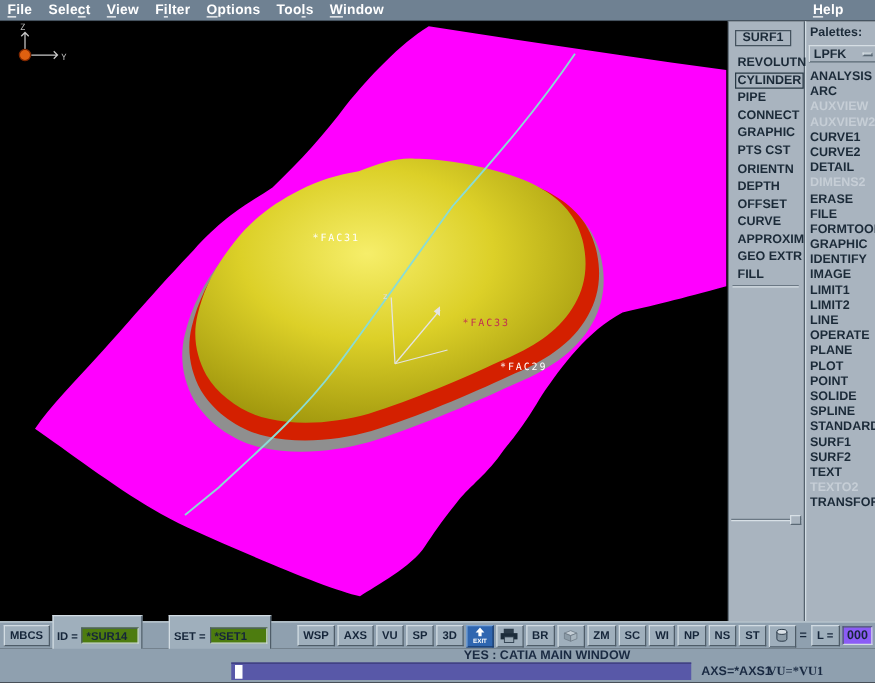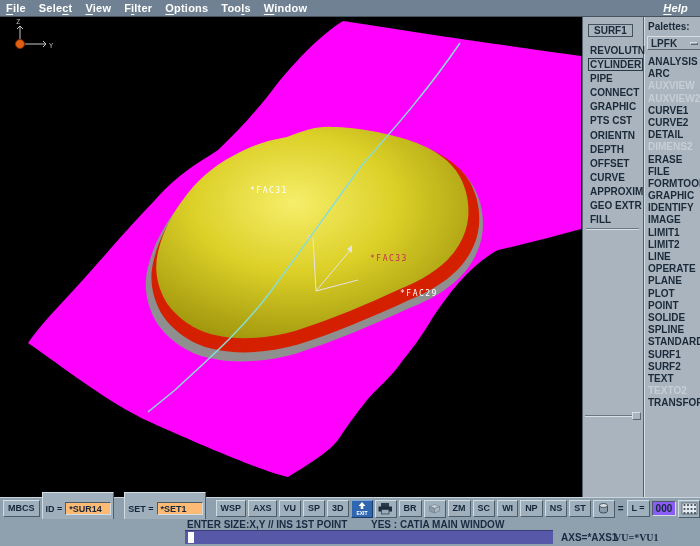--- a/index.html
+++ b/index.html
@@ -6,21 +6,21 @@
   html,body { width:700px; height:546px; overflow:hidden; background:#000;
               font-family:"Liberation Sans", sans-serif; }
 
   
   .menubar { position:absolute; top:0; left:0; width:700px; height:17px;
              background:#6F8192; border-bottom:1px solid #46535F;
              display:flex; align-items:center; padding:0 10px 0 6px; }
   .menu-left { display:flex; }
   .menu-item { color:#FFFFFF; font-weight:bold; font-size:11px; margin-right:13px;
                letter-spacing:.2px; white-space:pre; cursor:default; }
-  .menu-right { margin-left:auto; margin-right:2px;font-style:italic; }
+  .menu-right { margin-left:auto; margin-right:15px; }
   .mn { text-decoration:underline; text-underline-offset:2px; }
 
   
   .main { position:absolute; top:17px; left:0; width:700px; height:480px; display:flex; }
   .viewport { width:582px; height:480px; background:#000; position:relative; }
   .viewport svg { display:block; }
 
   .sidebar { width:118px; height:480px; background:#A9B4BF; display:flex;
              border-left:1px solid #55626E; }
   .col-left { width:61px; border-right:1px solid #55626E; position:relative; padding-top:3px; }
@@ -55,24 +55,24 @@
 
   
   .toolbar { position:absolute; top:497px; left:0; width:700px; height:22px;
              background:#8FA0AF; border-top:1px solid #C8D4DC;
              display:flex; align-items:center; padding:0 3px; gap:2px;justify-content:space-between; }
   .tbtn { flex:none; height:17px; line-height:15px; padding:0 4px; background:#9FAFBC;
           border:1px solid; border-color:#D2DCE3 #4E5C68 #4E5C68 #D2DCE3;
           color:#16263A; font-size:9px; font-weight:bold; cursor:default; white-space:pre; }
   .tgroup { flex:none; height:33px; display:flex; align-items:center; background:#9FAFBC;
             border:1px solid; border-color:#D2DCE3 #4E5C68 #4E5C68 #D2DCE3;
-            margin-right:8px; }
+            margin-right:19px; }
   .tlabel { font-size:9px; font-weight:bold; color:#16263A; padding:0 3px; white-space:pre; }
   .tfield { height:13px; line-height:12px; min-width:46px; margin-right:2px; padding:0 3px;
-            background:#fdba74; border:1px solid; border-color:#4E5C68 #D2DCE3 #D2DCE3 #4E5C68;
+            background:#4d7c0f; border:1px solid; border-color:#4E5C68 #D2DCE3 #D2DCE3 #4E5C68;
             font-size:9px; font-weight:bold; color:#16263A; white-space:pre; }
   .ticon { flex:none; width:22px; height:18px; background:#9FAFBC;
            border:1px solid; border-color:#D2DCE3 #4E5C68 #4E5C68 #D2DCE3;
            display:flex; align-items:center; justify-content:center; cursor:default; }
   .ticon.active { background:#2F66B0; border-color:#7FA8D8 #1A3A68 #1A3A68 #7FA8D8; }
   .teq { font-size:10px; font-weight:bold; color:#16263A; padding:0 1px; }
   .tdisplay { flex:none; height:15px; line-height:13px; padding:0 3px; background:#8b5cf6;
               border:1px solid; border-color:#4E5C68 #D2DCE3 #D2DCE3 #4E5C68;
               font-size:10px; font-weight:bold; color:#16263A; }
   .tspacer { flex:1; }
@@ -311,21 +311,20 @@
           <rect x="6.1" y="10.1" width="1.8" height="1.8"></rect>
           <rect x="9.6" y="10.1" width="1.8" height="1.8"></rect>
           <rect x="13.1" y="10.1" width="1.8" height="1.8"></rect>
         </g>
       </svg>
     </div>
     <div class="tspacer"></div>
   </div>
 
 <div class="statusbar">
-  <span class="sb-text prompt">ENTER SIZE:X,Y // INS 1ST POINT</span>
   <span class="sb-text winlabel">YES : CATIA MAIN WINDOW</span>
   <div class="cmdinput">
     <span class="cursor"></span>
       <span class="sb-text" style="color:#fff"></span>
   </div>
   <span class="sb-text axs">AXS=*AXS1</span>
   <span class="sb-text vu">VU=*VU1</span>
 </div>
 
 </body></html>

